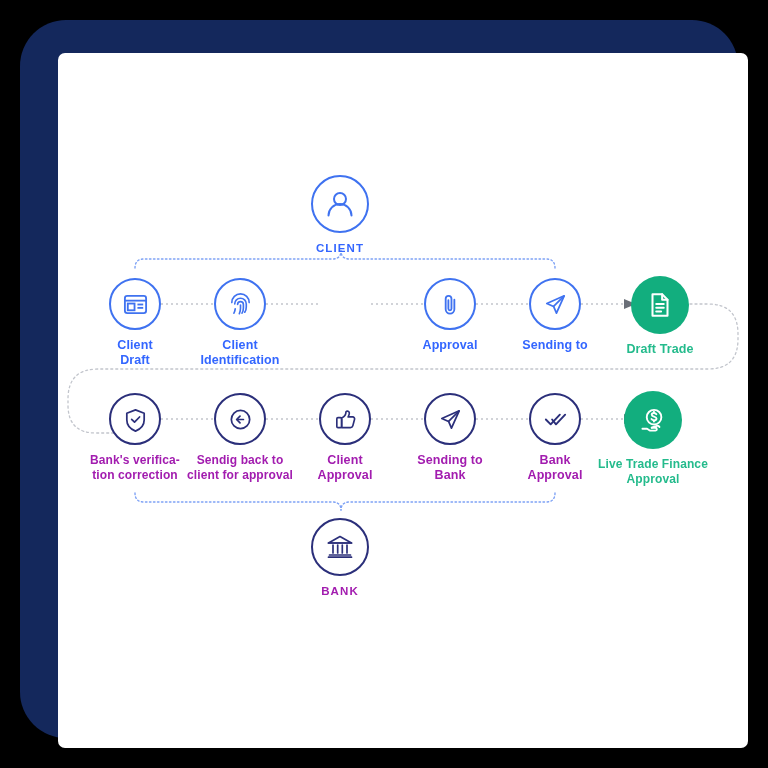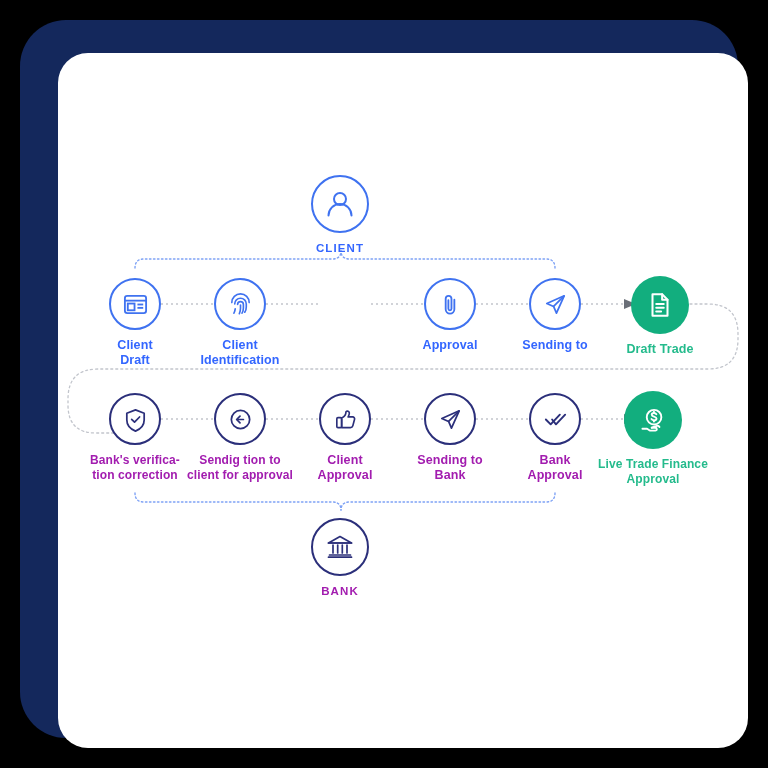--- a/index.html
+++ b/index.html
@@ -8,21 +8,21 @@
     font-family:"Liberation Sans",sans-serif;
     overflow:hidden;
   }
   .frame{
     position:absolute;left:20px;top:20px;width:718px;height:718px;
     background:#14285c;border-radius:46px;
     box-sizing:border-box;
   }
   .card{
     position:absolute;left:38px;top:33px;width:690px;height:695px;
-    background:#ffffff;border-radius:30px;
+    background:#ffffff;border-radius:7px;
     box-sizing:border-box;
     overflow:hidden;
   }
   .stage{position:absolute;left:0;top:0;width:690px;height:695px;}
   svg.wires{position:absolute;left:0;top:0;width:690px;height:695px;pointer-events:none;}
 
   .node{position:absolute;width:120px;text-align:center;}
   .circle{
     width:52px;height:52px;border-radius:50%;
     margin:0 auto;box-sizing:border-box;
@@ -181,21 +181,21 @@
 
       <div class="node" style="left:122px;top:340px;">
         <div class="circle navy">
           <svg width="27" height="27" viewBox="0 0 28 28" fill="none" stroke="#2b2f7a" stroke-width="1.8" stroke-linecap="round" stroke-linejoin="round">
             <circle cx="14" cy="14" r="9.5"></circle>
             <path d="M17 14H10.5"></path>
             <path d="M13.5 10.5L10 14l3.5 3.5"></path>
           </svg>
         </div>
         <div class="label navy tight">
-          <div>Sendig tion to</div>
+          <div>Sendig back to</div>
           <div>client for approval</div>
         </div>
       </div>
 
       <div class="node" style="left:227px;top:340px;">
         <div class="circle navy">
           <svg width="27" height="27" viewBox="0 0 28 28" fill="none" stroke="#2b2f7a" stroke-width="1.7" stroke-linecap="round" stroke-linejoin="round">
             <path d="M10 12.5c2.5-1 4.5-3.5 4.5-6.5a2 2 0 0 1 3.5 1.3c0 1.6-.8 3-1.3 4h4.8a2 2 0 0 1 1.9 2.5l-1.8 6.7a2.6 2.6 0 0 1-2.5 1.9H10z"></path>
             <rect x="5" y="12" width="5" height="10.4" rx="1.2"></rect>
           </svg>

